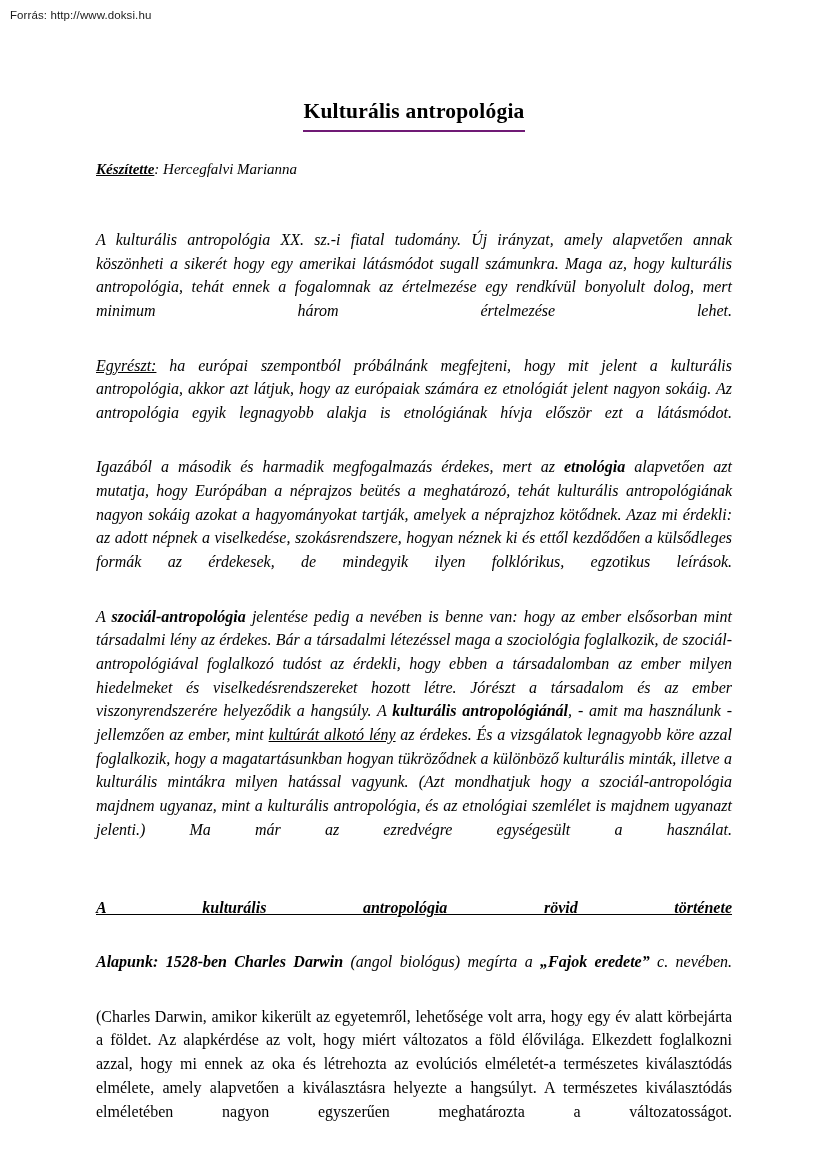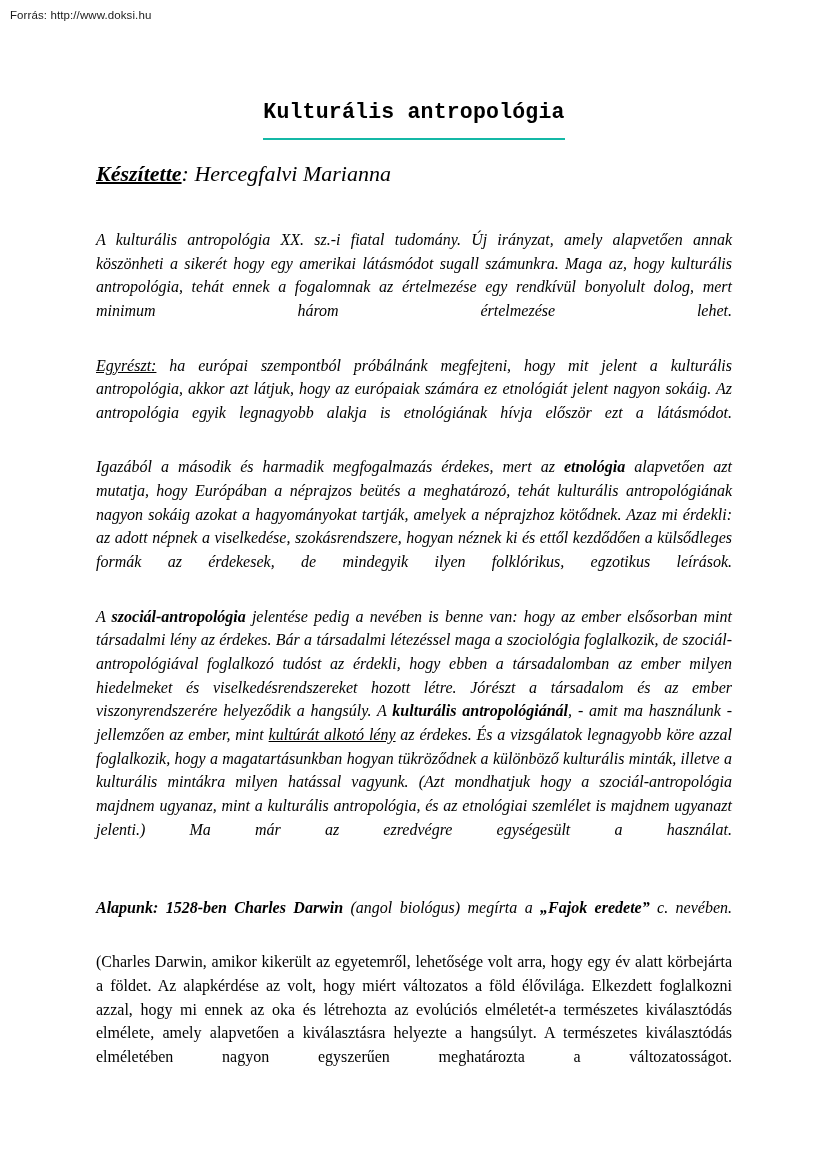--- a/index.html
+++ b/index.html
@@ -53,31 +53,30 @@
     font-size: 21.5px;
     font-weight: bold;
     font-style: normal;
     letter-spacing: 0.2px;
     position: absolute;
     left: 0;
     top: 99px;
     width: 636px;
   }
   .doc-title .u {
-    border-bottom: 2px solid #14b8a6;
-    padding-bottom: 14px;
-    font-family: Liberation Mono, monospace;
+    border-bottom: 2px solid #701a75;
+    padding-bottom: 7px;
   }
 
   .author-line {
     position: absolute;
     left: 0;
     top: 161px;
     width: 636px;
-    font-size: 22px;
+    font-size: 15px;
     font-style: italic;
     white-space: nowrap;
   }
   .author-line .lbl {
     font-weight: bold;
     font-style: italic;
     text-decoration: underline;
     text-underline-offset: 1px;
   }
 
@@ -154,20 +153,21 @@
       <p class="para"><span class="un">Egyrészt:</span><span> ha európai szempontból próbálnánk megfejteni, hogy mit jelent a kulturális antropológia, akkor azt látjuk, hogy az európaiak számára ez etnológiát jelent nagyon sokáig. Az antropológia egyik legnagyobb alakja is etnológiának hívja először ezt a látásmódot.</span></p>
 
 
 
       <p class="para"><span>Igazából a második és harmadik megfogalmazás érdekes, mert az </span><b>etnológia</b><span> alapvetően azt mutatja, hogy Európában a néprajzos beütés a meghatározó, tehát kulturális antropológiának nagyon sokáig azokat a hagyományokat tartják, amelyek a néprajzhoz kötődnek. Azaz mi érdekli: az adott népnek a viselkedése, szokásrendszere, hogyan néznek ki és ettől kezdődően a külsődleges formák az érdekesek, de mindegyik ilyen folklórikus, egzotikus leírások.</span></p>
 
       <p class="para"><span>A </span><b>szociál-antropológia</b><span> jelentése pedig a nevében is benne van: hogy az ember elsősorban mint társadalmi lény az érdekes. Bár a társadalmi létezéssel maga a szociológia foglalkozik, de szociál-antropológiával foglalkozó tudóst az érdekli, hogy ebben a társadalomban az ember milyen hiedelmeket és viselkedésrendszereket hozott létre. Jórészt a társadalom és az ember viszonyrendszerére helyeződik a hangsúly. A </span><b>kulturális antropológiánál</b><span>, - amit ma használunk -  jellemzően az ember, mint </span><span class="un">kultúrát alkotó lény</span><span> az érdekes. És a vizsgálatok legnagyobb köre azzal foglalkozik, hogy a magatartásunkban hogyan tükröződnek a különböző kulturális minták, illetve a kulturális mintákra milyen hatással vagyunk. (Azt mondhatjuk hogy a szociál-antropológia majdnem ugyanaz, mint a kulturális antropológia, és az etnológiai szemlélet is majdnem ugyanazt jelenti.) Ma már az ezredvégre egységesült a használat.</span></p>
 
       <div class="spacer-line"></div>
 
+      <p class="para section-heading"><span class="hd">A kulturális antropológia rövid története</span></p>
 
 
       <p class="para"><span class="bi">Alapunk: 1528-ben Charles Darwin</span><span> (angol biológus) megírta a </span><span class="bi">„Fajok eredete”</span><span> c. nevében.</span></p>
 
       <p class="para roman">(Charles Darwin, amikor kikerült az egyetemről, lehetősége volt arra, hogy egy év alatt körbejárta a földet. Az alapkérdése az volt, hogy miért változatos a föld élővilága. Elkezdett foglalkozni azzal, hogy mi ennek az oka és létrehozta az evolúciós elméletét-a természetes kiválasztódás elmélete, amely alapvetően a kiválasztásra helyezte a hangsúlyt. A természetes kiválasztódás elméletében nagyon egyszerűen meghatározta a változatosságot.</p>
 
     </div>
   </div>
 </div>
 

